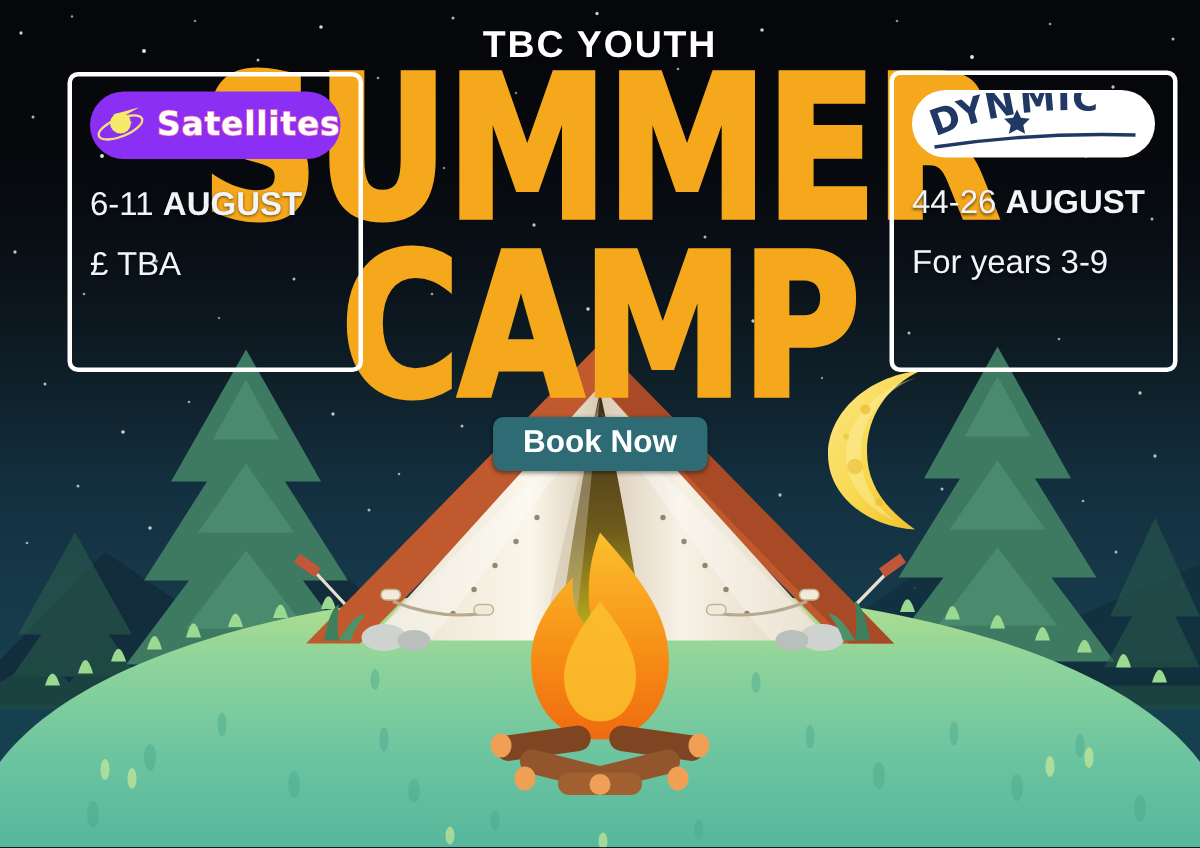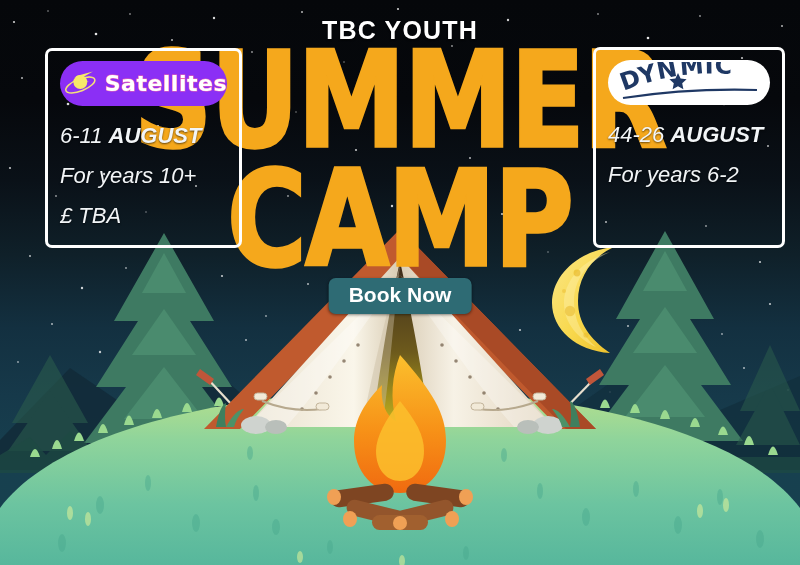--- a/index.html
+++ b/index.html
@@ -96,21 +96,20 @@
     -webkit-text-stroke:1.1px #f06ab0;
     paint-order: stroke fill;
     margin-left:6px;
   }
 
   .card-line {
     color:#f2f5f7; font-size:22px; line-height:1.05;
     font-family:"Liberation Sans", sans-serif;
     white-space:nowrap;
     text-shadow:0 1px 2px rgba(0,0,0,.6);
-    font-style:italic;
   }
   .card-line.dates { margin-top:18px; }
   .card-line.years { margin-top:17px; }
   .card-line.price { margin-top:17px; }
   .card-line b { font-weight:bold; }
 </style>
 </head>
 <body>
 
 <div id="poster">
@@ -422,21 +421,20 @@
         <path d="M16,7 L34,2 L20,10 Z" fill="#f7e96a"></path>
         <path d="M15,11 L32,7 L18,13 Z" fill="#f7e96a"></path>
         <path d="M16,15 L30,12 L19,17 Z" fill="#f7e96a"></path>
       </svg>
       <span class="sat-text">Satellites</span>
     </div>
     <div class="card-line dates">
       <span>6-11</span>
       <b>AUGUST</b>
     </div>
-    <div class="card-line years">For years 10+</div>
     <div class="card-line price">£ TBA</div>
   </div>
 
   <div class="card card-right">
     <div class="logo-badge logo-dynamic">
       <svg width="160" height="42" viewBox="0 0 160 42">
         <defs>
           <path id="arc" d="M12,30 Q80,2 150,16" fill="none"></path>
         </defs>
         <text font-family="DejaVu Sans, sans-serif" font-size="24" font-weight="bold" fill="#1f3864" letter-spacing="0.5">
@@ -446,16 +444,16 @@
           <textPath href="#arc" startOffset="44%">MIC</textPath>
         </text>
         <polygon points="69,11 71.6,16.5 77.6,17.2 73.2,21.3 74.4,27.2 69,24.3 63.6,27.2 64.8,21.3 60.4,17.2 66.4,16.5" fill="#1f3864"></polygon>
         <path d="M14,36 Q80,26 148,28" stroke="#1f3864" stroke-width="2.2" fill="none"></path>
       </svg>
     </div>
     <div class="card-line dates">
       <span>44-26</span>
       <b>AUGUST</b>
     </div>
-    <div class="card-line years">For years 6-2</div>
+    <div class="card-line years">For years 3-9</div>
   </div>
 
 </div>
 
 </body></html>

